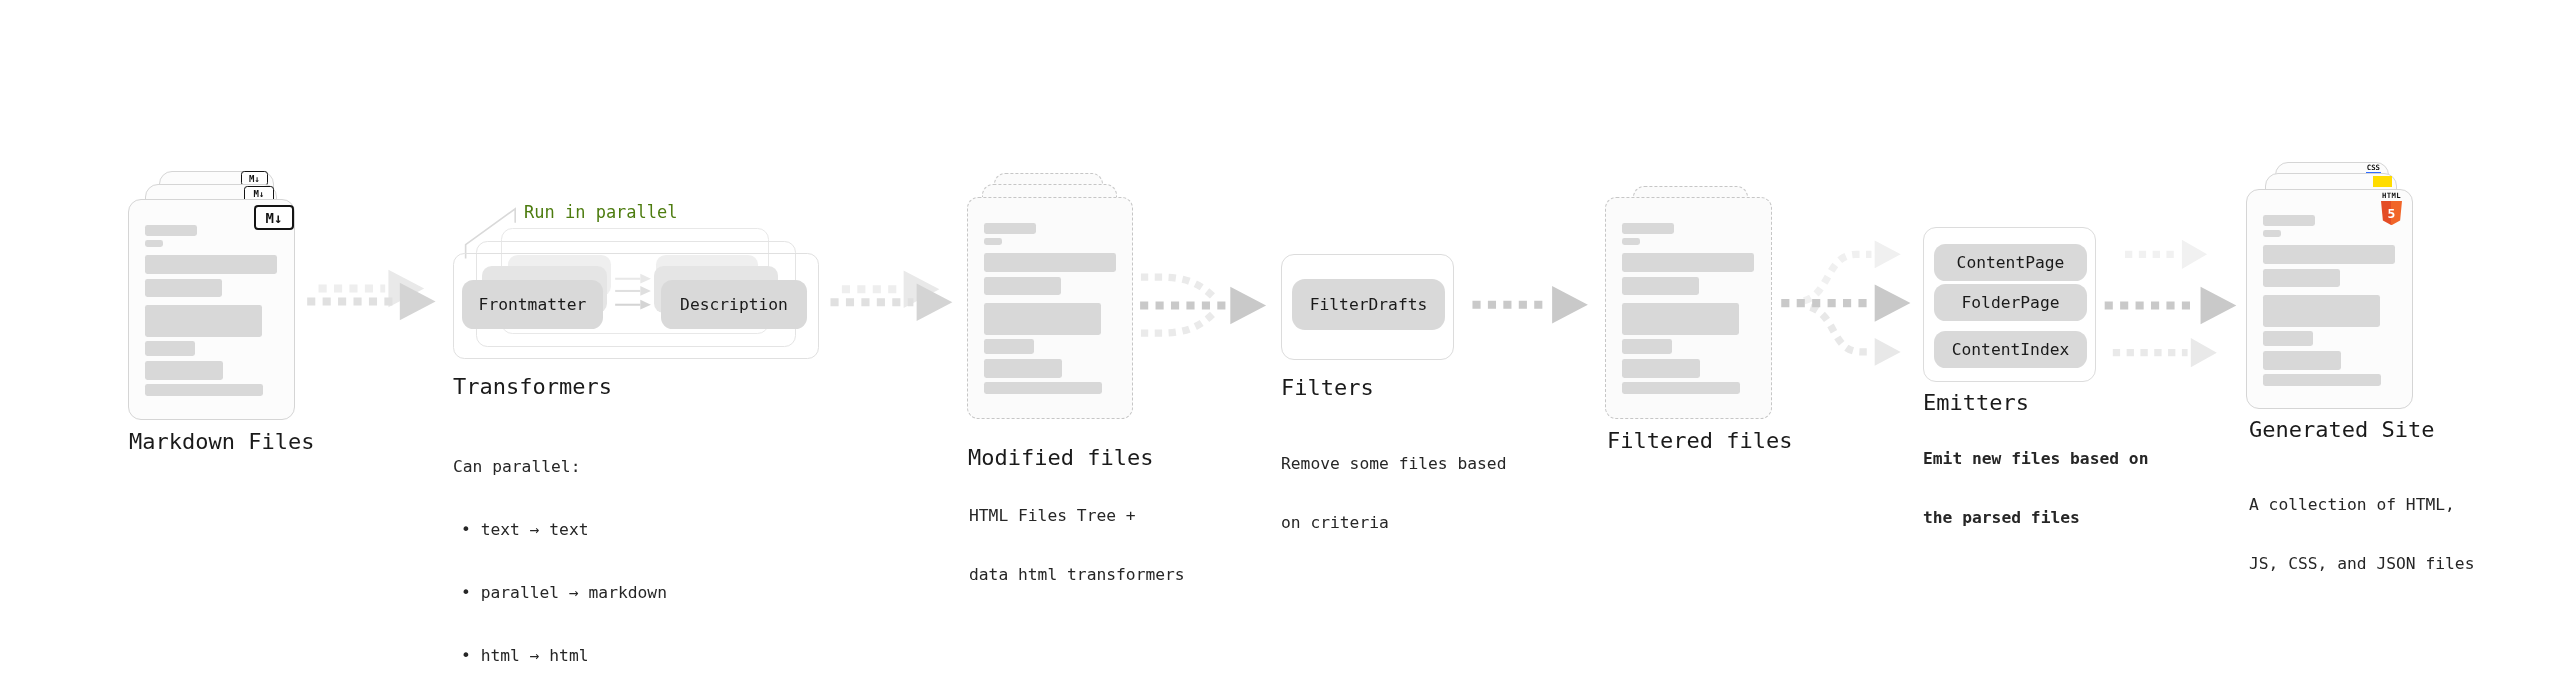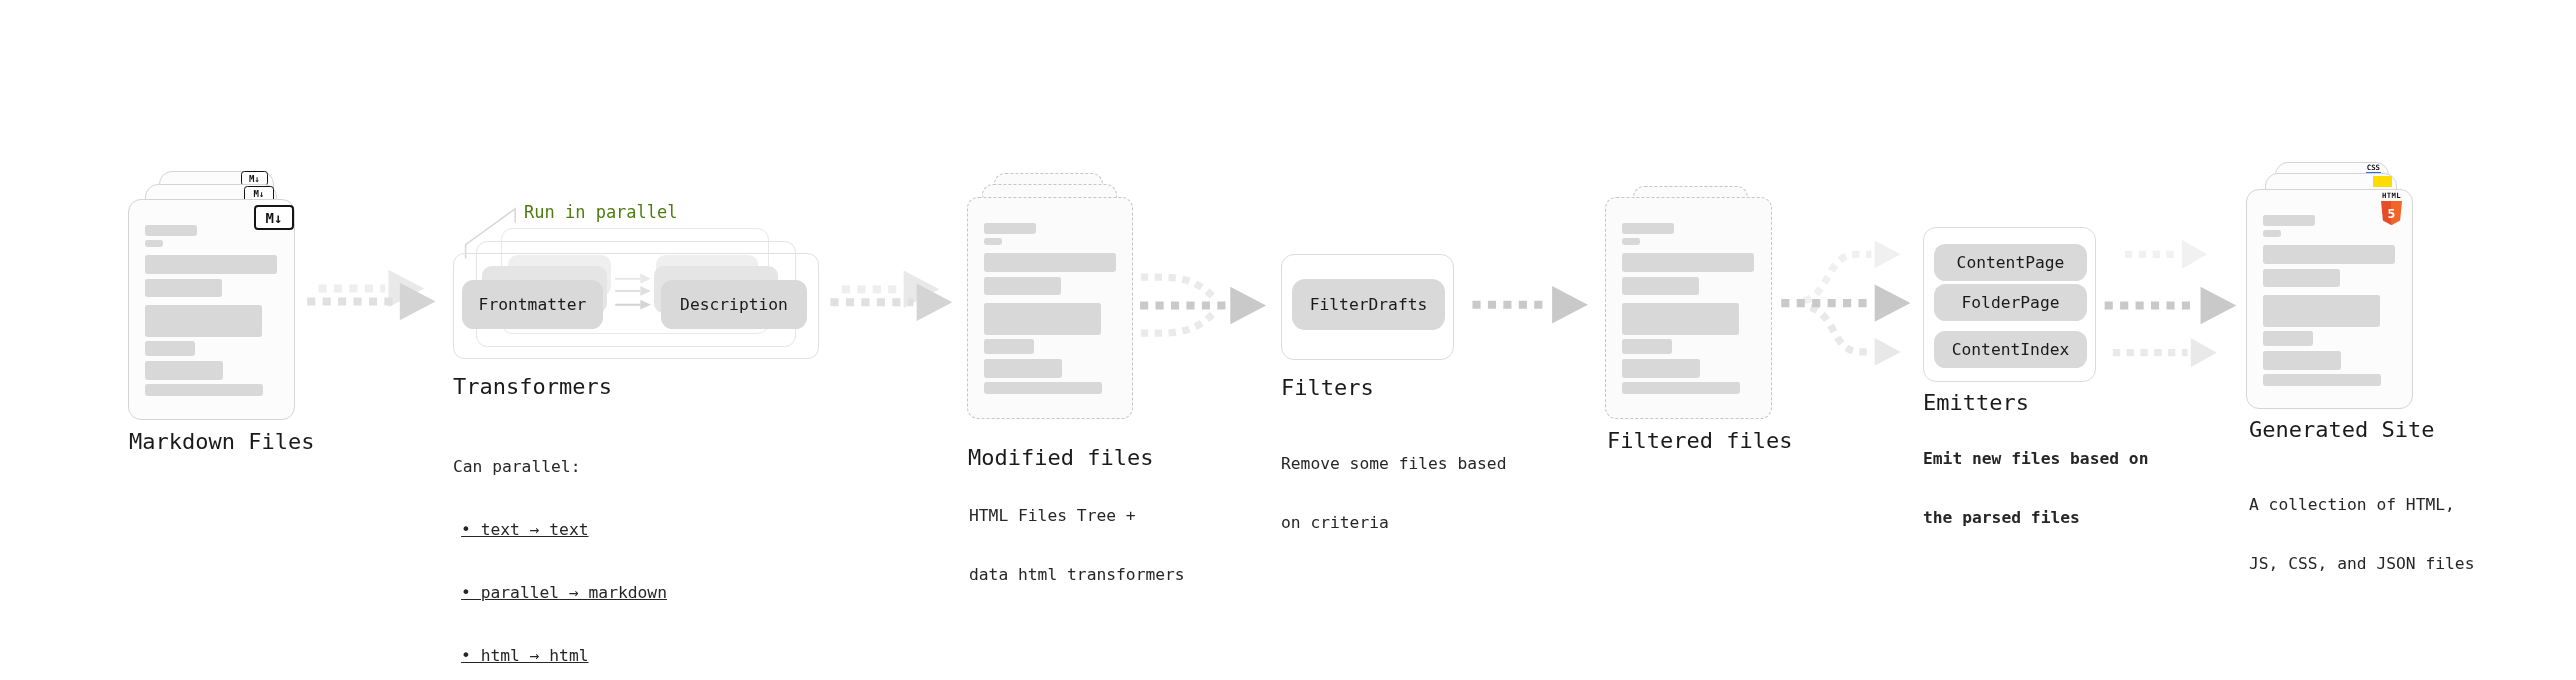--- a/index.html
+++ b/index.html
@@ -27,21 +27,21 @@
   .chip{position:absolute;box-sizing:border-box;background:#d9d9d9;border-radius:11.4px;
         display:flex;align-items:center;justify-content:center;
         font-size:16.3px;color:#1a1a1a;white-space:pre;}
   .ghost1{position:absolute;background:#e5e5e5;border-radius:9.8px;}
   .ghost2{position:absolute;background:#efefef;border-radius:9.8px;}
 
   
   .title{position:absolute;font-size:22px;line-height:24.4px;color:#1a1a1a;white-space:pre;}
   .desc{position:absolute;font-size:16.3px;line-height:19.5px;color:#262626;white-space:pre;}
   .desc .line{white-space:pre;}
-  .desc .bullet{padding-left:8.1px;text-decoration:underline;}
+  .desc .bullet{padding-left:8.1px;}
   .bullets{line-height:21px;}
   .note{position:absolute;font-size:17px;color:#4d7c0f;white-space:pre;}
 
   
   .css-badge{position:absolute;font-size:7.3px;font-weight:bold;color:#111;line-height:1;
              border-bottom:3.3px solid #2f6bff;padding:0 0.8px 0.8px 0.8px;}
   .js-badge{position:absolute;width:18.7px;height:10.6px;background:#ffdc00;}
   .html5{position:absolute;width:21px;display:flex;flex-direction:column;align-items:center;}
   .html5-label{font-size:7.3px;font-weight:bold;color:#111;line-height:8.1px;letter-spacing:0.4px;}
   .html5-shield{width:21px;height:24.4px;margin-top:0.8px;

